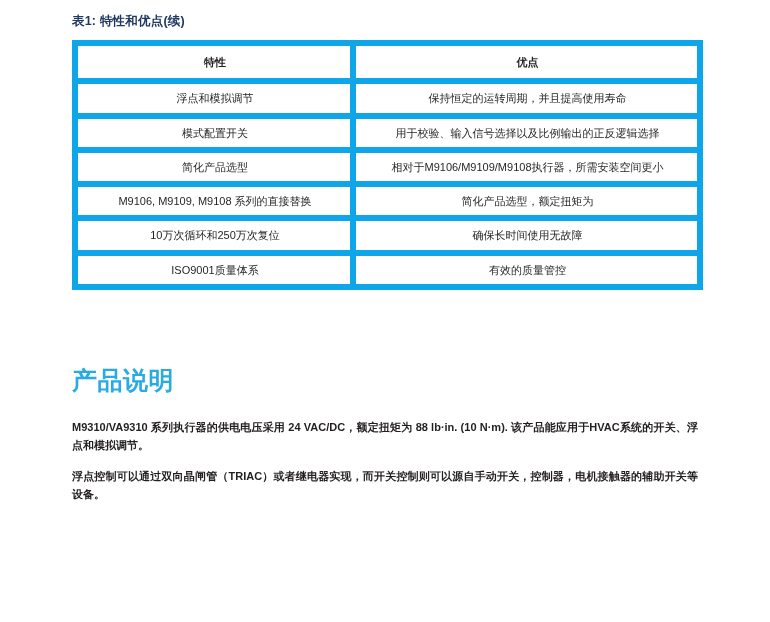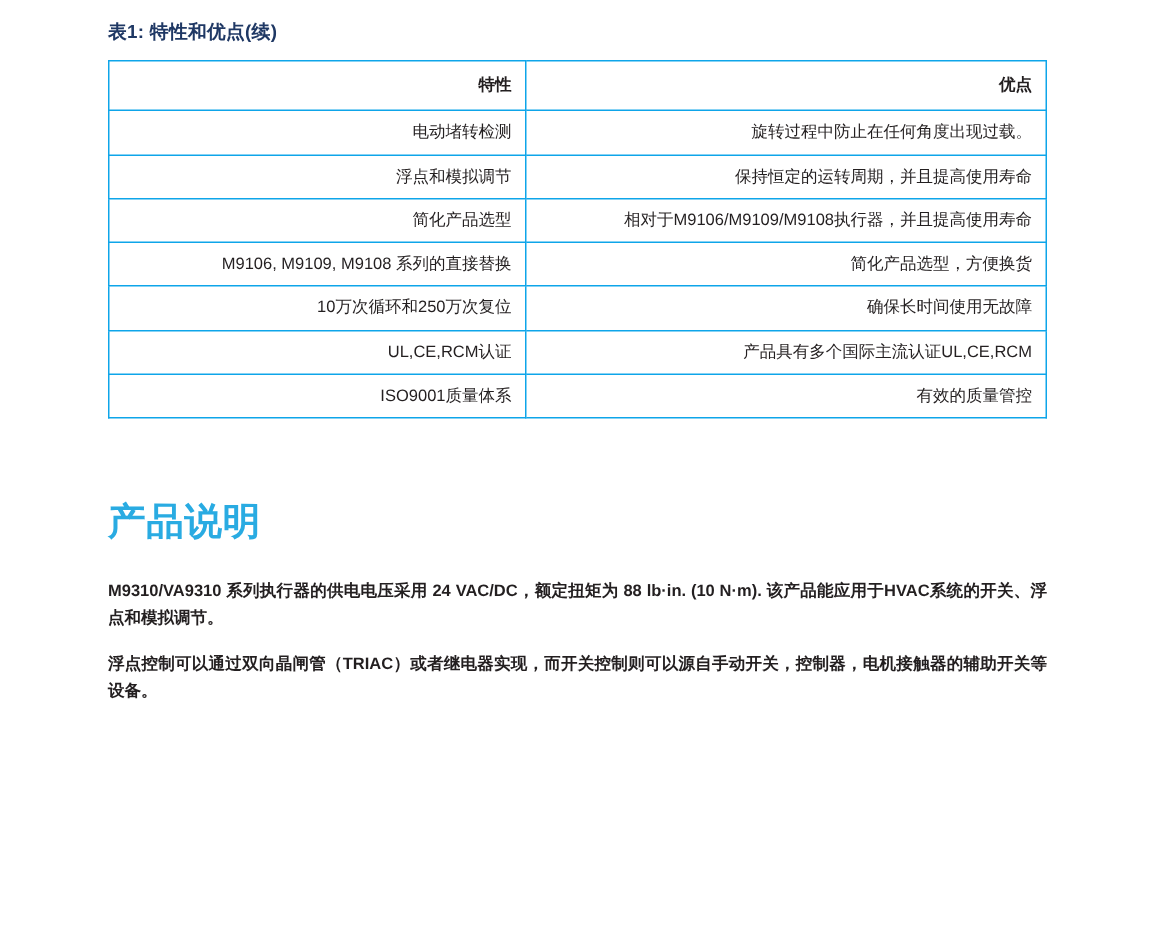--- a/index.html
+++ b/index.html
@@ -30,43 +30,43 @@
     letter-spacing: 0.2px;
   }
   table.features {
     border-collapse: collapse;
     width: 625px;
     table-layout: fixed;
     border: 1px solid #231f20;
   }
   table.features th,
   table.features td {
-    border: 1px solid #0ea5e9;
+    border: 6px solid #0ea5e9;
     font-size: 11px;
     line-height: 1.3;
     padding: 7px 9px 7px 11px;
     vertical-align: middle;
-    text-align: right;
+    text-align: center;
     font-weight: normal;
   }
   table.features thead th {
     font-weight: bold;
     font-size: 11px;
     padding-top: 9px;
     padding-bottom: 9px;
   }
   table.features col.c1 { width: 278px; }
   table.features col.c2 { width: 347px; }
 
   .section-title {
     color: #29abe2;
     font-size: 25px;
     font-weight: bold;
     letter-spacing: 0.5px;
-    margin-top: 52px;
+    margin-top: 74px;
     margin-bottom: 0;
   }
   .body-copy {
     margin-top: 22px;
     width: 626px;
   }
   .body-copy p {
     margin: 0 0 13px 0;
     font-size: 11px;
     line-height: 1.62;
@@ -88,42 +88,38 @@
         <col class="c2">
       </colgroup>
     <thead>
       <tr>
         <th>特性</th>
         <th>优点</th>
       </tr>
     </thead>
     <tbody>
       <tr>
-        <td>电动堵转检测</td>
-        <td>旋转过程中防止在任何角度出现过载。</td>
-      </tr>
-      <tr>
         <td>浮点和模拟调节</td>
         <td>保持恒定的运转周期，并且提高使用寿命</td>
       </tr>
       <tr>
+        <td>模式配置开关</td>
+        <td>用于校验、输入信号选择以及比例输出的正反逻辑选择</td>
+      </tr>
+      <tr>
         <td>简化产品选型</td>
-        <td>相对于M9106/M9109/M9108执行器，并且提高使用寿命</td>
+        <td>相对于M9106/M9109/M9108执行器，所需安装空间更小</td>
       </tr>
       <tr>
         <td>M9106, M9109, M9108 系列的直接替换</td>
-        <td>简化产品选型，方便换货</td>
+        <td>简化产品选型，额定扭矩为</td>
       </tr>
       <tr>
         <td>10万次循环和250万次复位</td>
         <td>确保长时间使用无故障</td>
-      </tr>
-      <tr>
-        <td>UL,CE,RCM认证</td>
-        <td>产品具有多个国际主流认证UL,CE,RCM</td>
       </tr>
       <tr>
         <td>ISO9001质量体系</td>
         <td>有效的质量管控</td>
       </tr>
     </tbody>
   </table>
 
   <h2 class="section-title">产品说明</h2>
 

